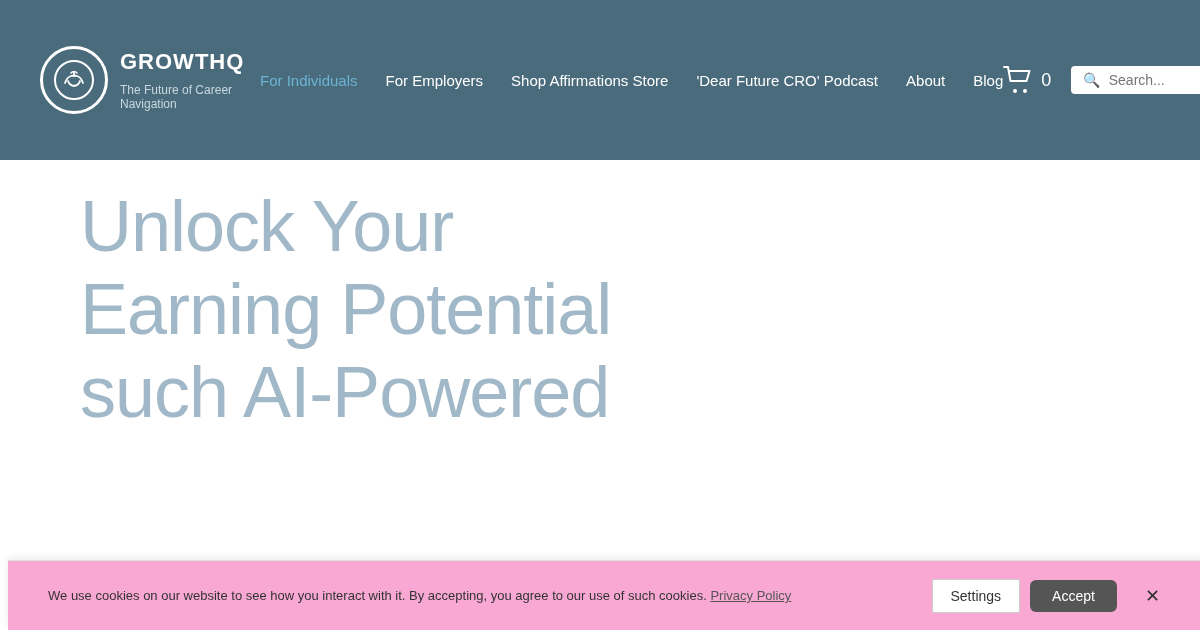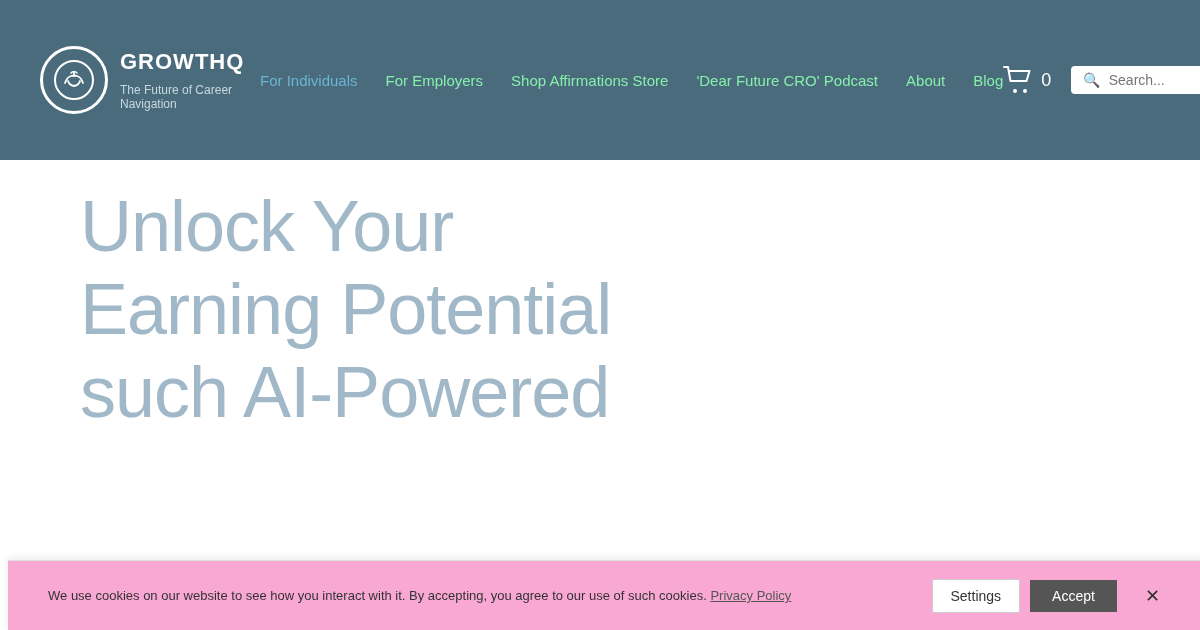--- a/index.html
+++ b/index.html
@@ -63,21 +63,21 @@
       margin-top: 8px;
     }
 
     .nav-area {
       display: flex;
       align-items: center;
       gap: 28px;
     }
 
     .nav-link {
-      color: #86efac;
+      color: #ffffff;
       font-size: 15px;
       text-decoration: none;
       cursor: pointer;
       white-space: nowrap;
     }
 
     .nav-link.active {
       color: #6cb4d4;
     }
 
@@ -192,21 +192,21 @@
       border-radius: 2px;
     }
 
     .btn-accept {
       background: #555;
       color: #fff;
       border: none;
       padding: 8px 22px;
       font-size: 14px;
       cursor: pointer;
-      border-radius: 0;
+      border-radius: 6px;
     }
 
     .btn-close {
       background: none;
       border: none;
       font-size: 18px;
       color: #333;
       cursor: pointer;
       margin-left: 10px;
       padding: 4px 8px;

